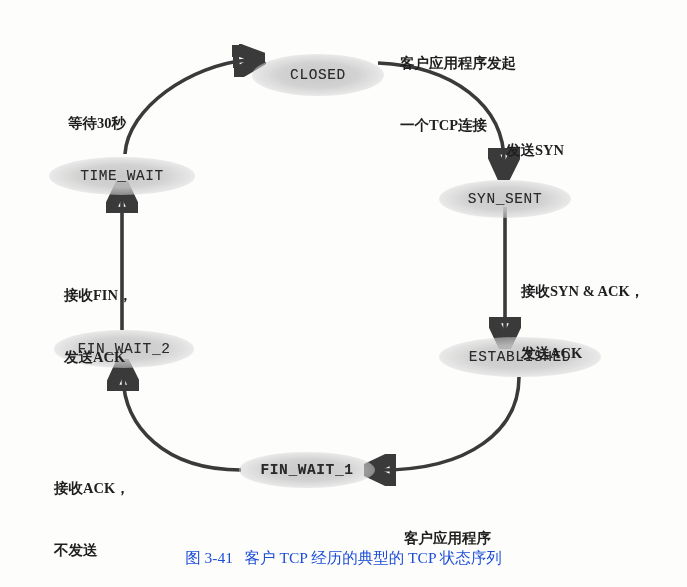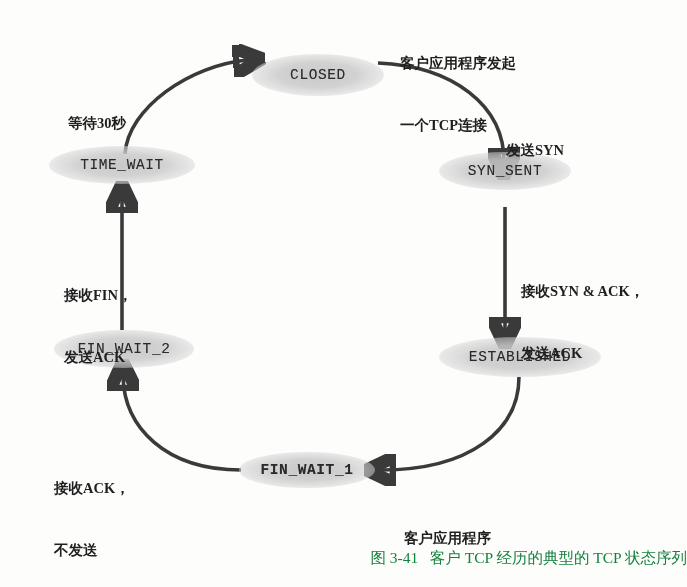--- a/index.html
+++ b/index.html
@@ -49,24 +49,24 @@
     color: #1f1f1f;
     line-height: 1.42;
     white-space: pre;
   }
 
   
   .caption {
     position: absolute;
     left: 0;
     right: 0;
-    text-align: right;
+    text-align: center;
     font-family: "Liberation Serif", "DejaVu Serif", serif;
     font-size: 15.5px;
-    color: #15803d;
+    color: #1d4ed8;
     white-space: pre;
   }
 
   svg.edges {
     position: absolute;
     left: 0;
     top: 0;
     width: 687px;
     height: 587px;
     pointer-events: none;
@@ -100,37 +100,37 @@
 
     <path d="M 241,470 C 165,470 124,427 123,376" marker-end="url(#ah)"></path>
 
     <line x1="122" y1="330" x2="122" y2="198" marker-end="url(#ah)"></line>
   </svg>
 
   <div class="node" style="left:252px; top:54px; width:132px; height:42px;">
     <span class="node-label">CLOSED</span>
   </div>
 
-  <div class="node" style="left:439px; top:152px; width:132px; height:38px;">
+  <div class="node" style="left:439px; top:180px; width:132px; height:38px;">
     <span class="node-label">SYN_SENT</span>
   </div>
 
   <div class="node" style="left:439px; top:337px; width:162px; height:40px;">
     <span class="node-label">ESTABLISHED</span>
   </div>
 
   <div class="node" style="left:239px; top:452px; width:136px; height:36px;font-weight:bold;">
     <span class="node-label">FIN_WAIT_1</span>
   </div>
 
   <div class="node" style="left:54px; top:330px; width:140px; height:38px;">
     <span class="node-label">FIN_WAIT_2</span>
   </div>
 
-  <div class="node" style="left:49px; top:146px; width:146px; height:38px;align-items:center;">
+  <div class="node" style="left:49px; top:157px; width:146px; height:38px;align-items:center;">
     <span class="node-label">TIME_WAIT</span>
   </div>
 
   <div class="edge-label" style="left:506px; top:99px;">
     <div>发送SYN</div>
   </div>
 
   <div class="edge-label" style="left:400px; top:12px;">
     <div>客户应用程序发起</div>
     <div>一个TCP连接</div>

